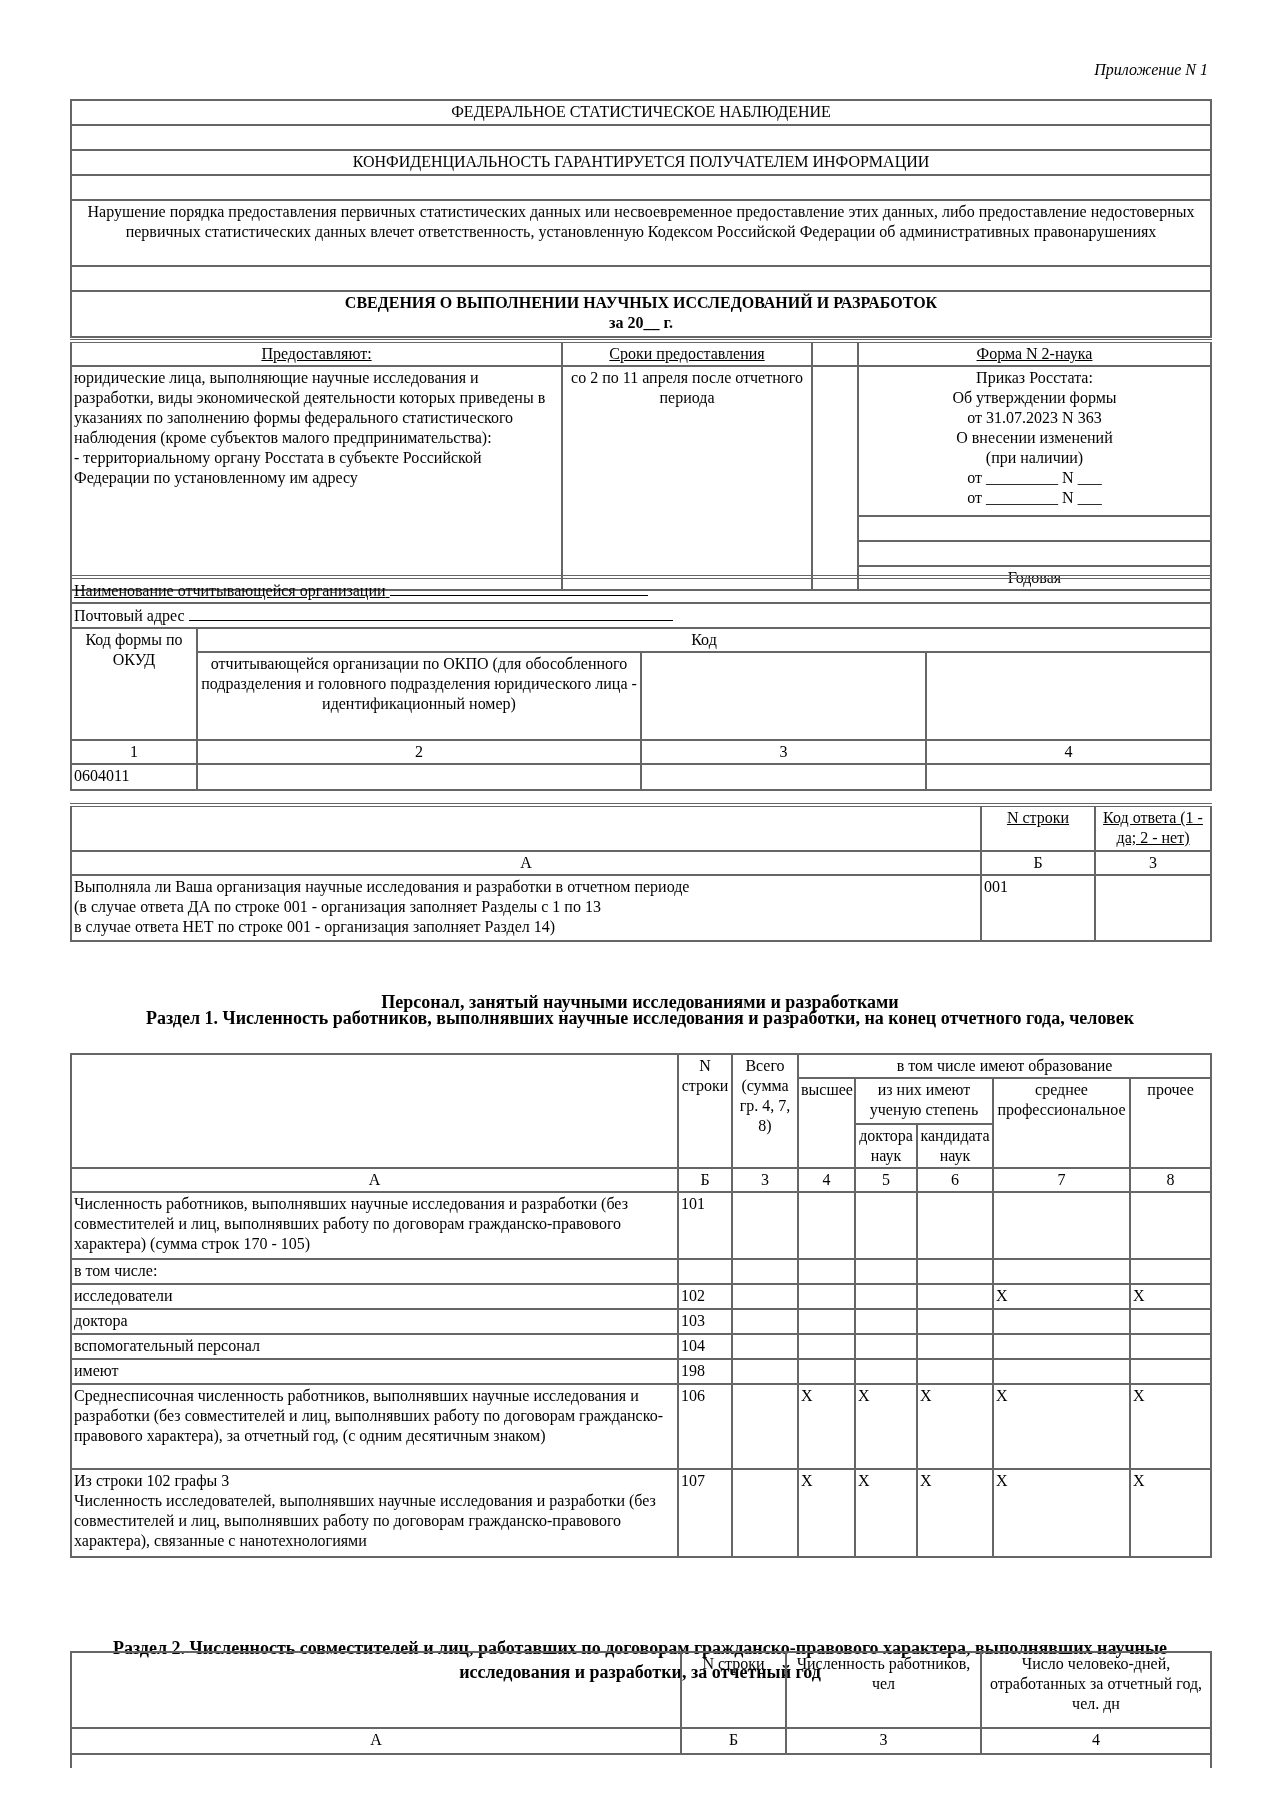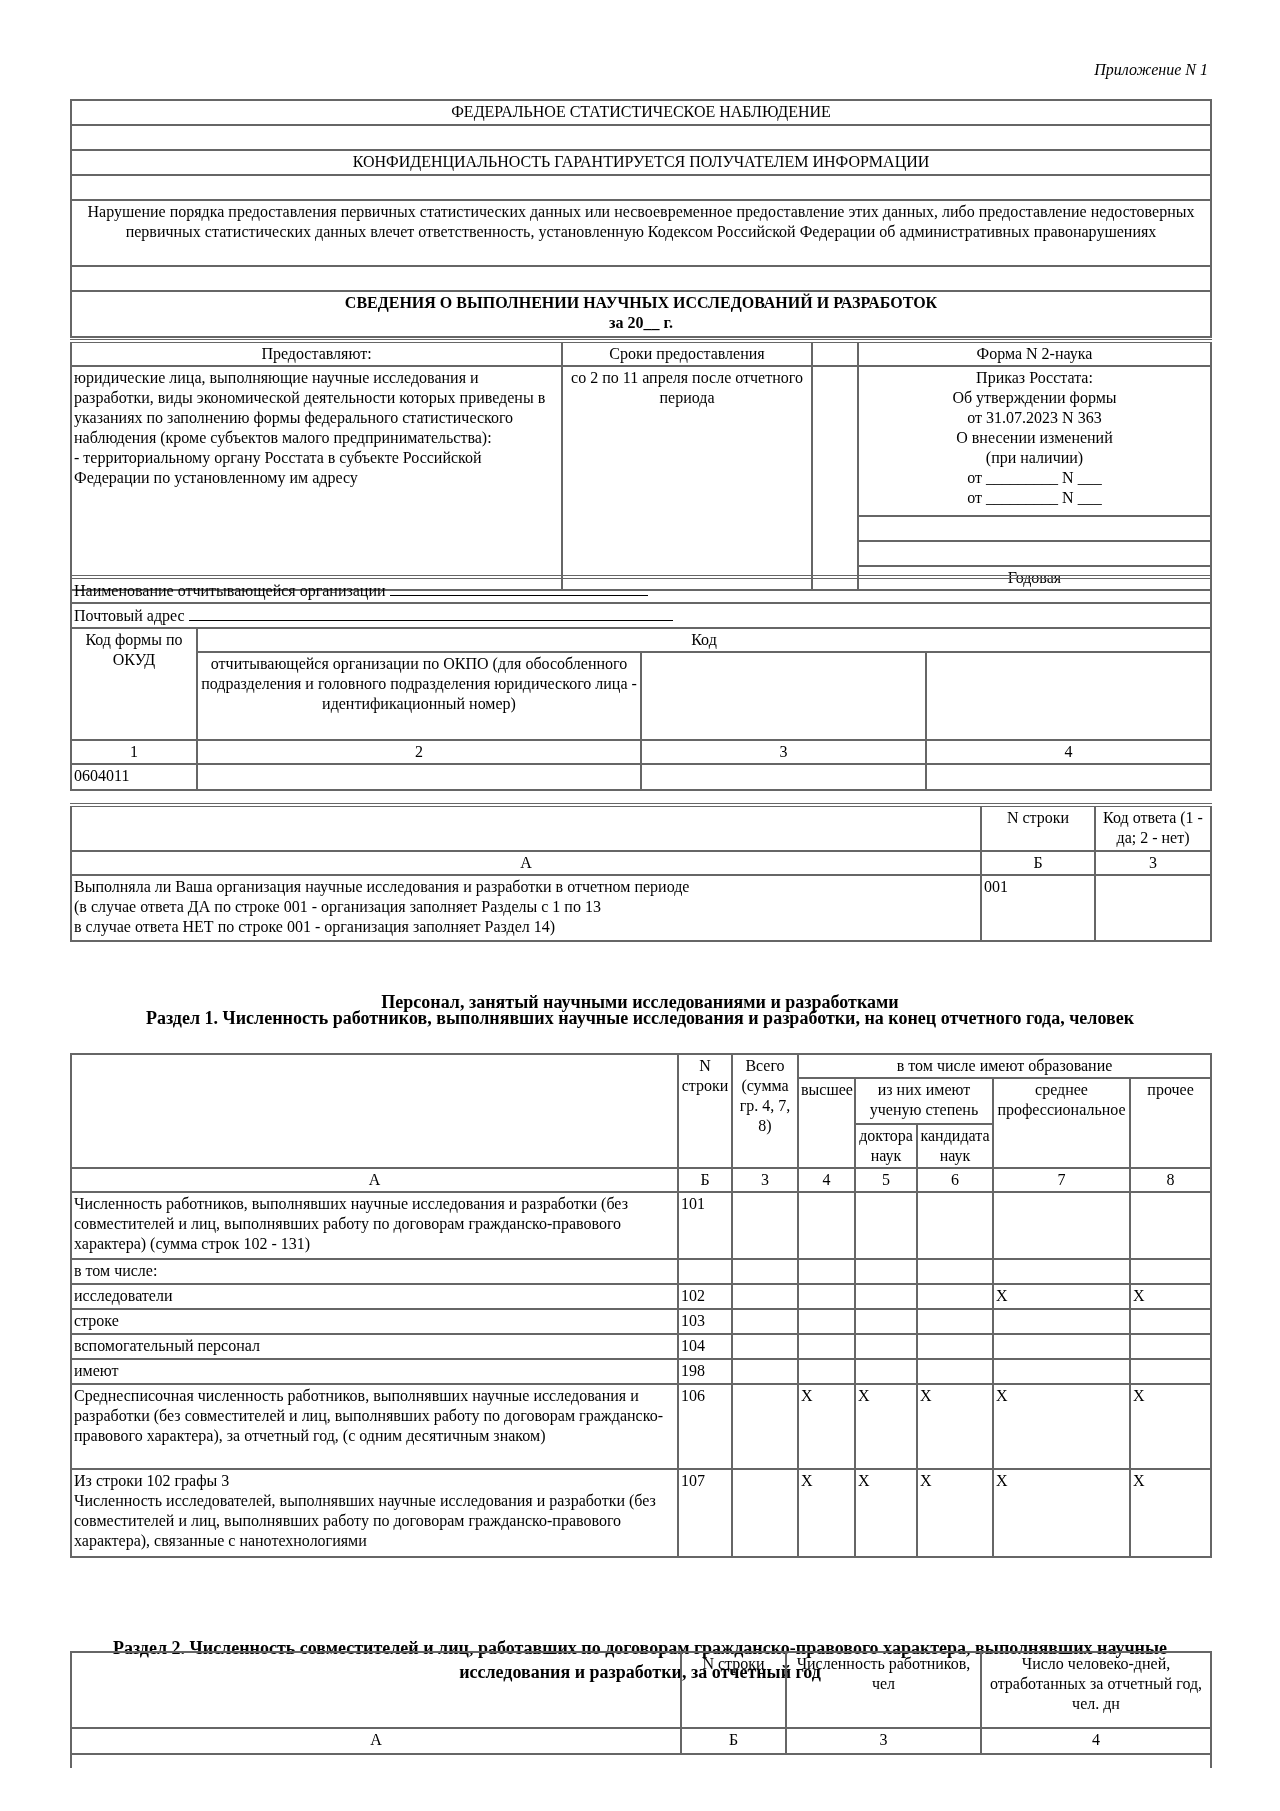--- a/index.html
+++ b/index.html
@@ -15,21 +15,21 @@
   table.form {
     position: absolute; left: 70px; width: 1140px;
     border-collapse: collapse; table-layout: fixed;
   }
   table.form td {
     border: 2px solid #666; padding: 1px 2px; vertical-align: top;
     font-size: 16px; line-height: 20px; overflow: hidden;
   }
   .c { text-align: center; }
   .b { font-weight: bold; text-align: center; }
-  .dbl-top { border-top: 4px double #666 !important; }
+  .dbl-top { border-top: 4px double #666 !important; text-decoration: underline; }
   .heading {
     position: absolute; left: 70px; width: 1140px; text-align: center;
     font-weight: bold; font-size: 18px; line-height: 24px;
   }
   .fieldline { display: inline-block; border-bottom: 1px solid #000; height: 15px; vertical-align: baseline; }
 </style>
 </head>
 <body>
 
 <div class="appendix">Приложение N 1</div>
@@ -217,21 +217,21 @@
     <td class="c">А</td>
     <td class="c">Б</td>
     <td class="c">3</td>
     <td class="c">4</td>
     <td class="c">5</td>
     <td class="c">6</td>
     <td class="c">7</td>
     <td class="c">8</td>
   </tr>
   <tr style="height:67px">
-    <td>Численность работников, выполнявших научные исследования и разработки (без совместителей и лиц, выполнявших работу по договорам гражданско-правового характера) (сумма строк 102 - 131)</td>
+    <td>Численность работников, выполнявших научные исследования и разработки (без совместителей и лиц, выполнявших работу по договорам гражданско-правового характера) (сумма строк 170 - 105)</td>
     <td>101</td>
     <td></td>
     <td></td>
     <td></td>
     <td></td>
     <td></td>
     <td></td>
   </tr>
   <tr style="height:25px">
     <td>в том числе:</td>
@@ -247,21 +247,21 @@
     <td>исследователи</td>
     <td>102</td>
     <td></td>
     <td></td>
     <td></td>
     <td></td>
     <td>X</td>
     <td>X</td>
   </tr>
   <tr style="height:25px">
-    <td>строке</td>
+    <td>доктора</td>
     <td>103</td>
     <td></td>
     <td></td>
     <td></td>
     <td></td>
     <td></td>
     <td></td>
   </tr>
   <tr style="height:25px">
     <td>вспомогательный персонал</td>

